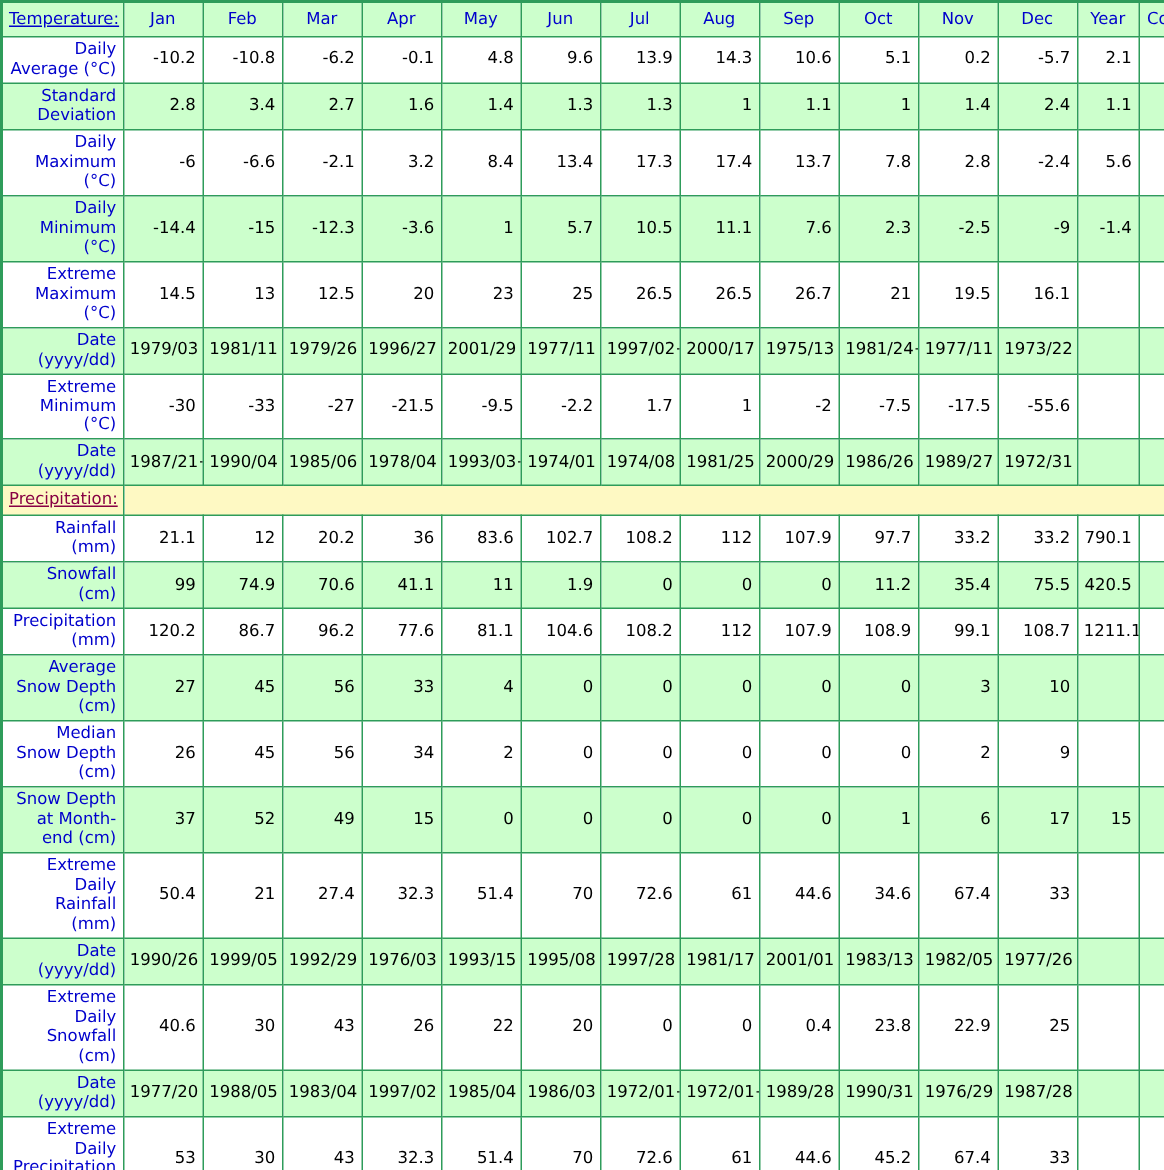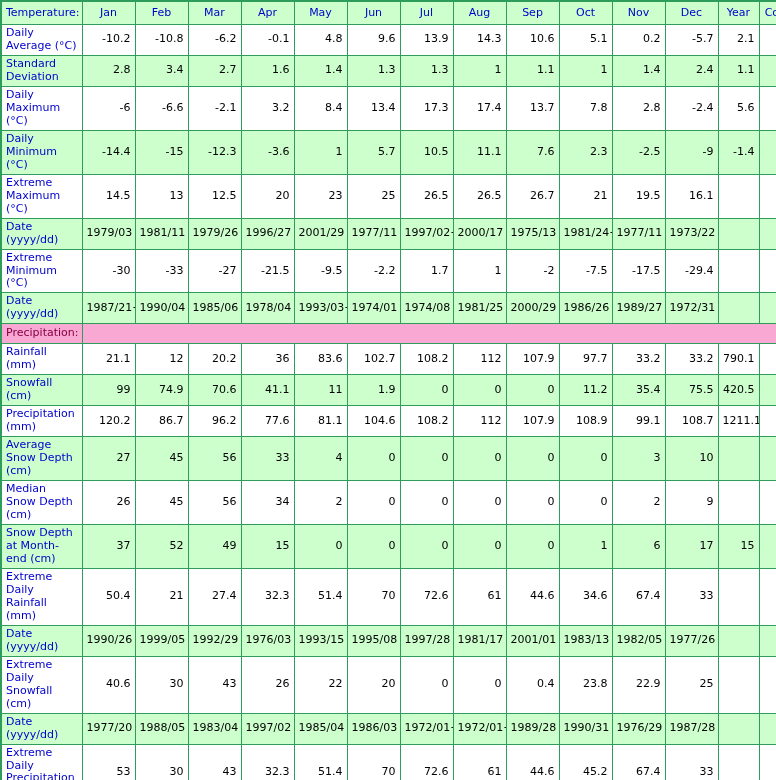--- a/index.html
+++ b/index.html
@@ -42,45 +42,46 @@
     color: #0000cc;
     height: 18px;
     padding-top: 1px;
     padding-bottom: 1px;
   }
   td.section-head {
     background: #ccffcc;
     color: #880044;
     font-weight: bold;
     text-align: left;
+    text-decoration: underline;
   }
   
   td.rowlabel {
     color: #0000cc;
     font-weight: bold;
-    text-align: left;
+    text-align: right;
     padding-left: 4px;
   }
   
   td.val {
     text-align: right;
     padding-right: 5px;
     color: #000000;
   }
   td.code {
     text-align: right;
     padding-right: 6px;
   }
   tr.shade td { background: #ccffcc; }
   tr.plain td { background: #ffffff; }
   tr.band-end td { border-bottom: 2px solid #2e9c5a; }
   td.b { font-weight: bold; }
   
   tr.section-row td {
-    background: #f9a8d4;
+    background: #fef9c3;
     height: 15px;
   }
 </style>
 </head>
 <body>
 
 <table id="climate-table">
   <colgroup>
     <col class="c-label">
       <col class="c-month">
@@ -224,21 +225,21 @@
         <td class="val b">-33</td>
         <td class="val">-27</td>
         <td class="val">-21.5</td>
         <td class="val">-9.5</td>
         <td class="val">-2.2</td>
         <td class="val">1.7</td>
         <td class="val">1</td>
         <td class="val">-2</td>
         <td class="val">-7.5</td>
         <td class="val">-17.5</td>
-        <td class="val">-29.4</td>
+        <td class="val">-55.6</td>
         <td class="val"></td>
         <td class="code"></td>
       </tr>
       <tr class="shade band-end">
         <td class="rowlabel">Date (yyyy/dd)</td>
         <td class="val">1987/21+</td>
         <td class="val b">1990/04</td>
         <td class="val">1985/06</td>
         <td class="val">1978/04</td>
         <td class="val">1993/03+</td>

